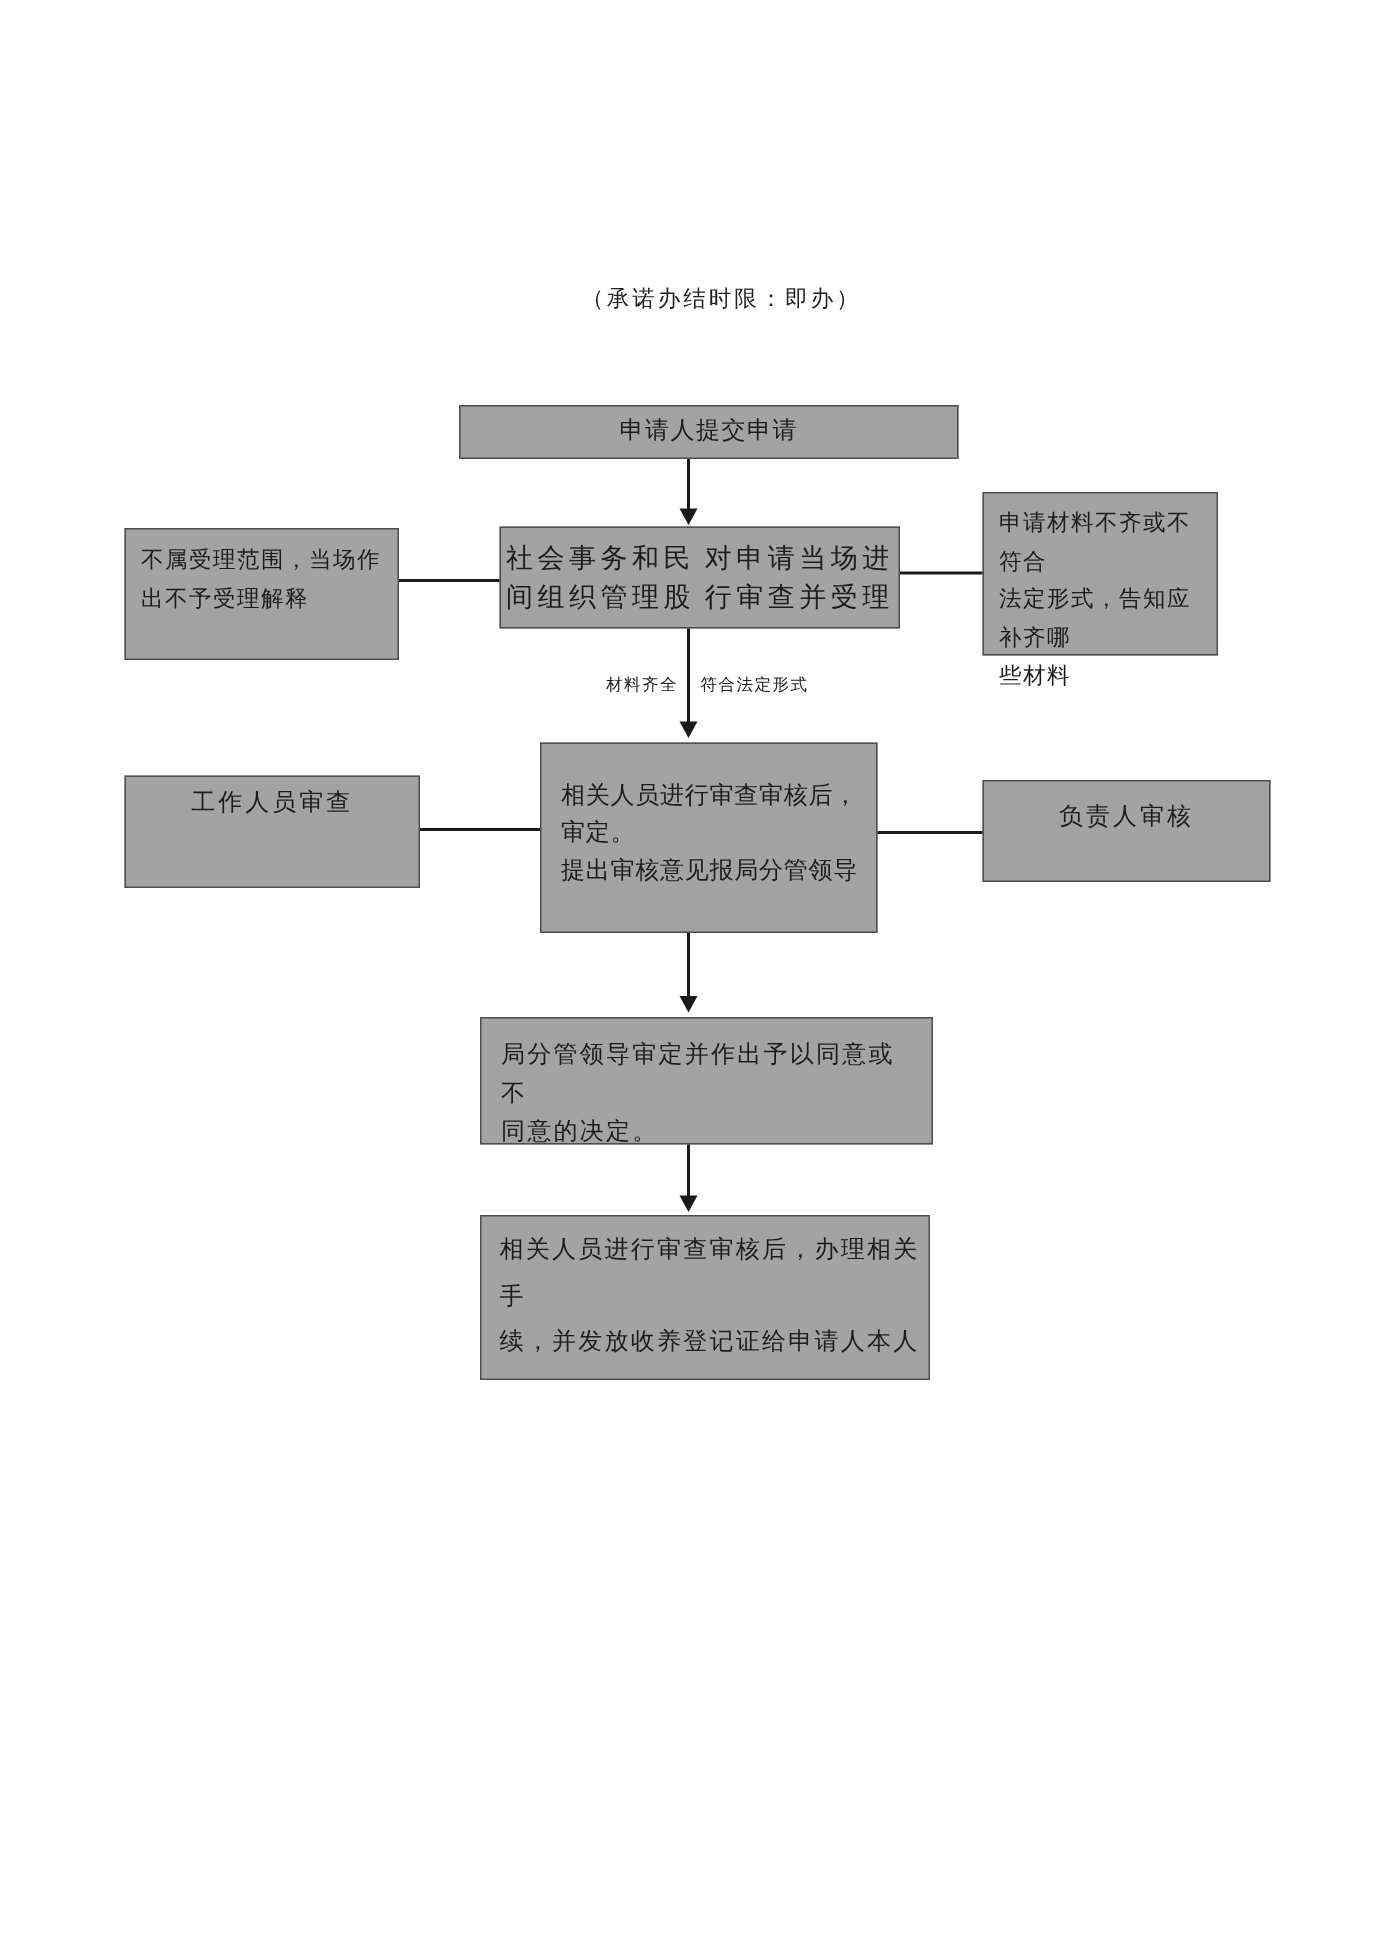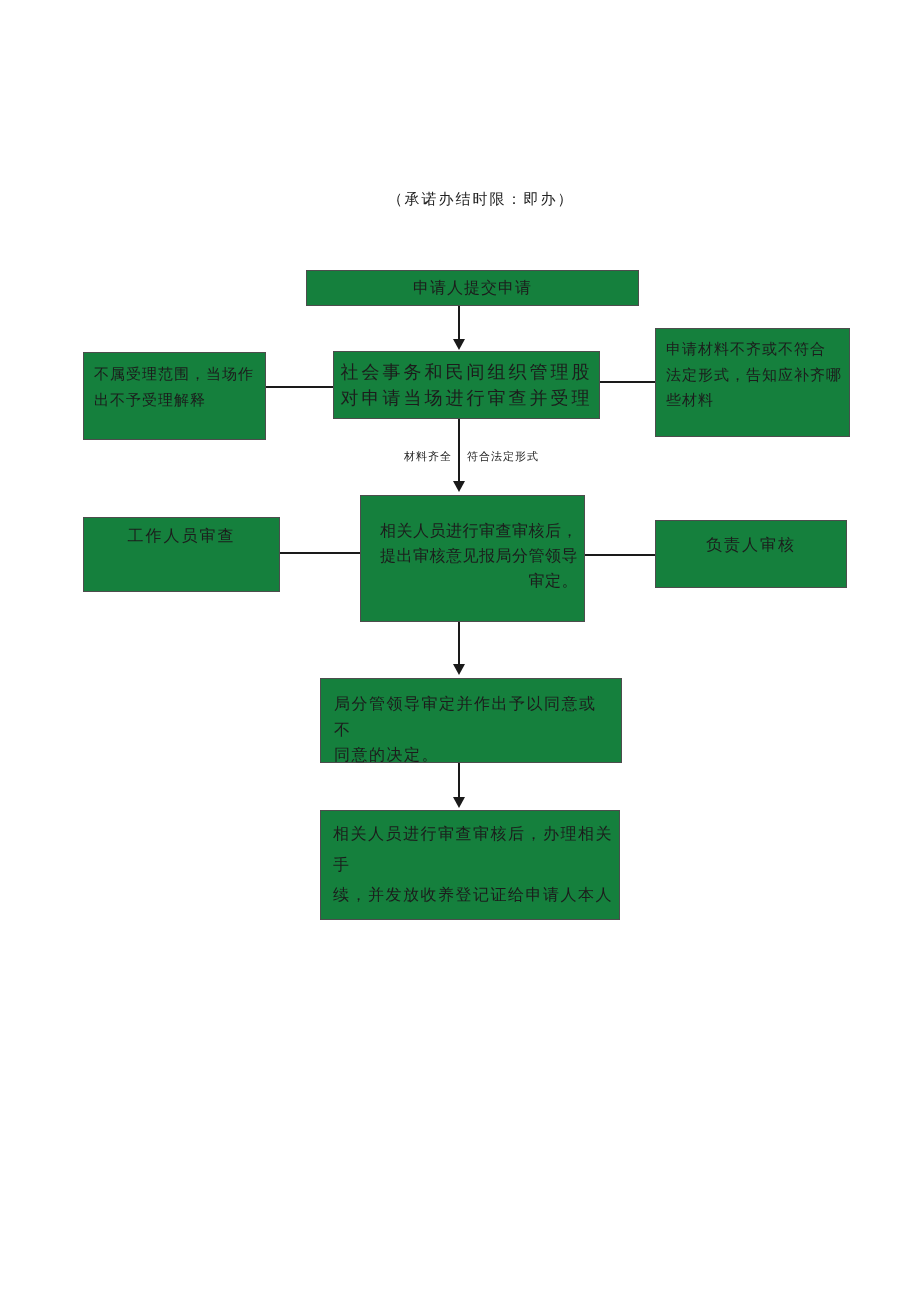--- a/index.html
+++ b/index.html
@@ -36,21 +36,21 @@
     text-align: center;
     font-size: 15px;
     letter-spacing: 2px;
     color: #222222;
     padding-left: 21px;
   }
   .box {
     position: absolute;
     box-sizing: border-box;
     border: 1px solid #4d4d4d;
-    background: #15803d;
+    background: #a3a3a3;
     font-size: 16px;
     line-height: 1.55;
   }
   .box .bline { display: block; }
   .vline {
     position: absolute;
     width: 2px;
     background: #1a1a1a;
   }
   .hline {
@@ -75,40 +75,40 @@
   }
 
   
   .box-submit {
     left: 306px; top: 270px; width: 333px; height: 36px;
     display: flex; align-items: center; justify-content: center;
     letter-spacing: 1px;
   }
   .box-review-accept {
     left: 333px; top: 351px; width: 267px; height: 68px;
-    display: flex; flex-direction: column; align-items: center; justify-content: center;
+    display: flex; flex-direction: row; align-items: center; justify-content: center;
     font-size: 18px; letter-spacing: 3px; text-align: center; line-height: 1.45;
     font-weight: 500;
   }
   .box-not-accepted {
     left: 83px; top: 352px; width: 183px; height: 88px;
     padding: 9px 0 0 10px; font-size: 15px; letter-spacing: 1px; line-height: 1.7;
   }
   .box-incomplete {
-    left: 655px; top: 328px; width: 195px; height: 109px;
+    left: 655px; top: 328px; width: 157px; height: 109px;
     padding: 8px 6px 0 10px; font-size: 15px; letter-spacing: 1px; line-height: 1.7;
   }
   .box-staff-review {
     left: 83px; top: 517px; width: 197px; height: 75px;
     display: flex; justify-content: center; align-items: flex-start;
     padding-top: 6px; box-sizing: border-box; letter-spacing: 2px;
   }
   .box-related-review {
     left: 360px; top: 495px; width: 225px; height: 127px;
-    padding: 23px 6px 16px 13px; font-size: 16px; letter-spacing: 0.5px; line-height: 1.55; text-align: right;
+    padding: 23px 6px 16px 13px; font-size: 16px; letter-spacing: 0.5px; line-height: 1.55;
   }
   .box-responsible {
     left: 655px; top: 520px; width: 192px; height: 68px;
     display: flex; justify-content: center; align-items: flex-start;
     padding-top: 12px; box-sizing: border-box; letter-spacing: 2px;
   }
   .box-leader-decide {
     left: 320px; top: 678px; width: 302px; height: 85px;
     padding: 12px 8px 0 13px; font-size: 16px; letter-spacing: 1.5px; line-height: 1.6;
   }
@@ -157,22 +157,22 @@
   </div>
   <div class="hline" style="left:600px; top:381px; width:55px;"></div>
 
   <div class="vline" style="left:458px; top:419px; height:63px;"></div>
   <div class="arrowhead-down" style="left:453px; top:481px;"></div>
   <div class="flow-label label-materials">材料齐全</div>
   <div class="flow-label label-legalform">符合法定形式</div>
 
   <div class="box box-related-review">
     <span class="bline">相关人员进行审查审核后，</span>
+    <span class="bline">审定。</span>
     <span class="bline">提出审核意见报局分管领导</span>
-    <span class="bline">审定。</span>
   </div>
 
   <div class="box box-staff-review">
     <span>工作人员审查</span>
   </div>
   <div class="hline" style="left:280px; top:552px; width:80px;"></div>
 
   <div class="box box-responsible">
     <span>负责人审核</span>
   </div>

